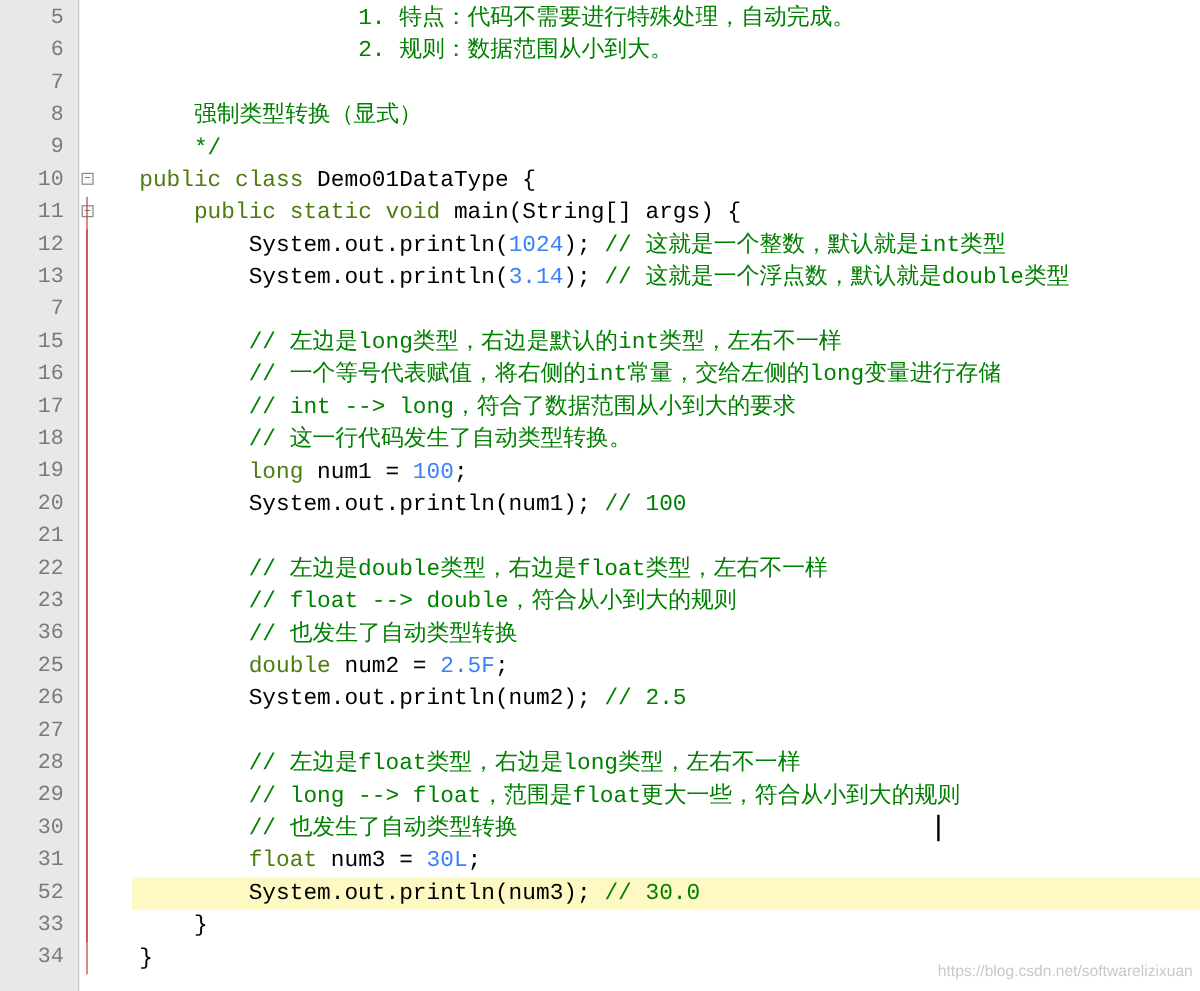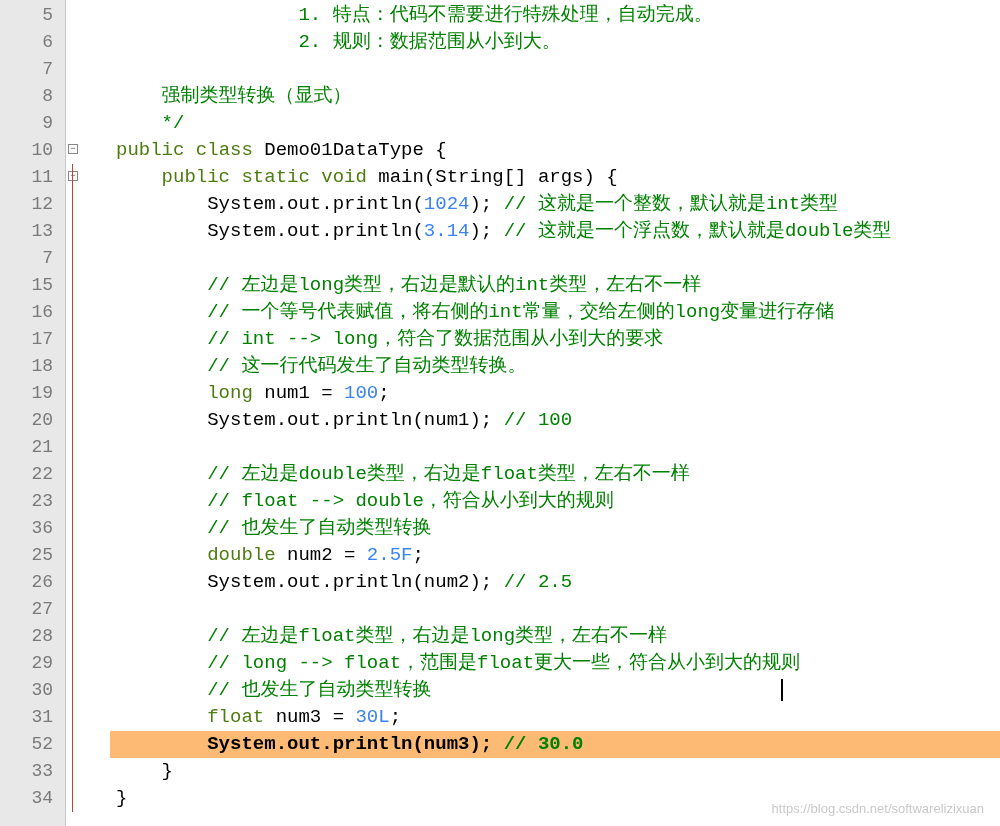--- a/index.html
+++ b/index.html
@@ -55,33 +55,33 @@
     position:relative;
     margin-left:30px;
   }
   .code {
     position:absolute; inset:0;
     padding-top:2px;
     white-space:pre;
     overflow:hidden;
   }
   .row { height:27px; padding-left:6px; }
-  .row.current { background:#fdba74;font-weight:bold; }
+  .row.current { background:#fef9c3; }
   
   .cmt { color:#008000; }
   .kw  { color:#4d7c0f; }
   .num { color:#3b82f6; }
   .caret {
     display:inline-block; width:1.5px; height:22px;
     background:#000; vertical-align:-4px;
     margin-left:1px;
   }
   .watermark {
     position:absolute;
-    right:16px; bottom:4px;
+    right:6px; bottom:4px;
     color:#c9c9c9;
     font-size:13px;
     font-family:Arial,sans-serif;
     pointer-events:none;
   }
 </style>
 </head>
 <body>
 
 <div class="editor">

